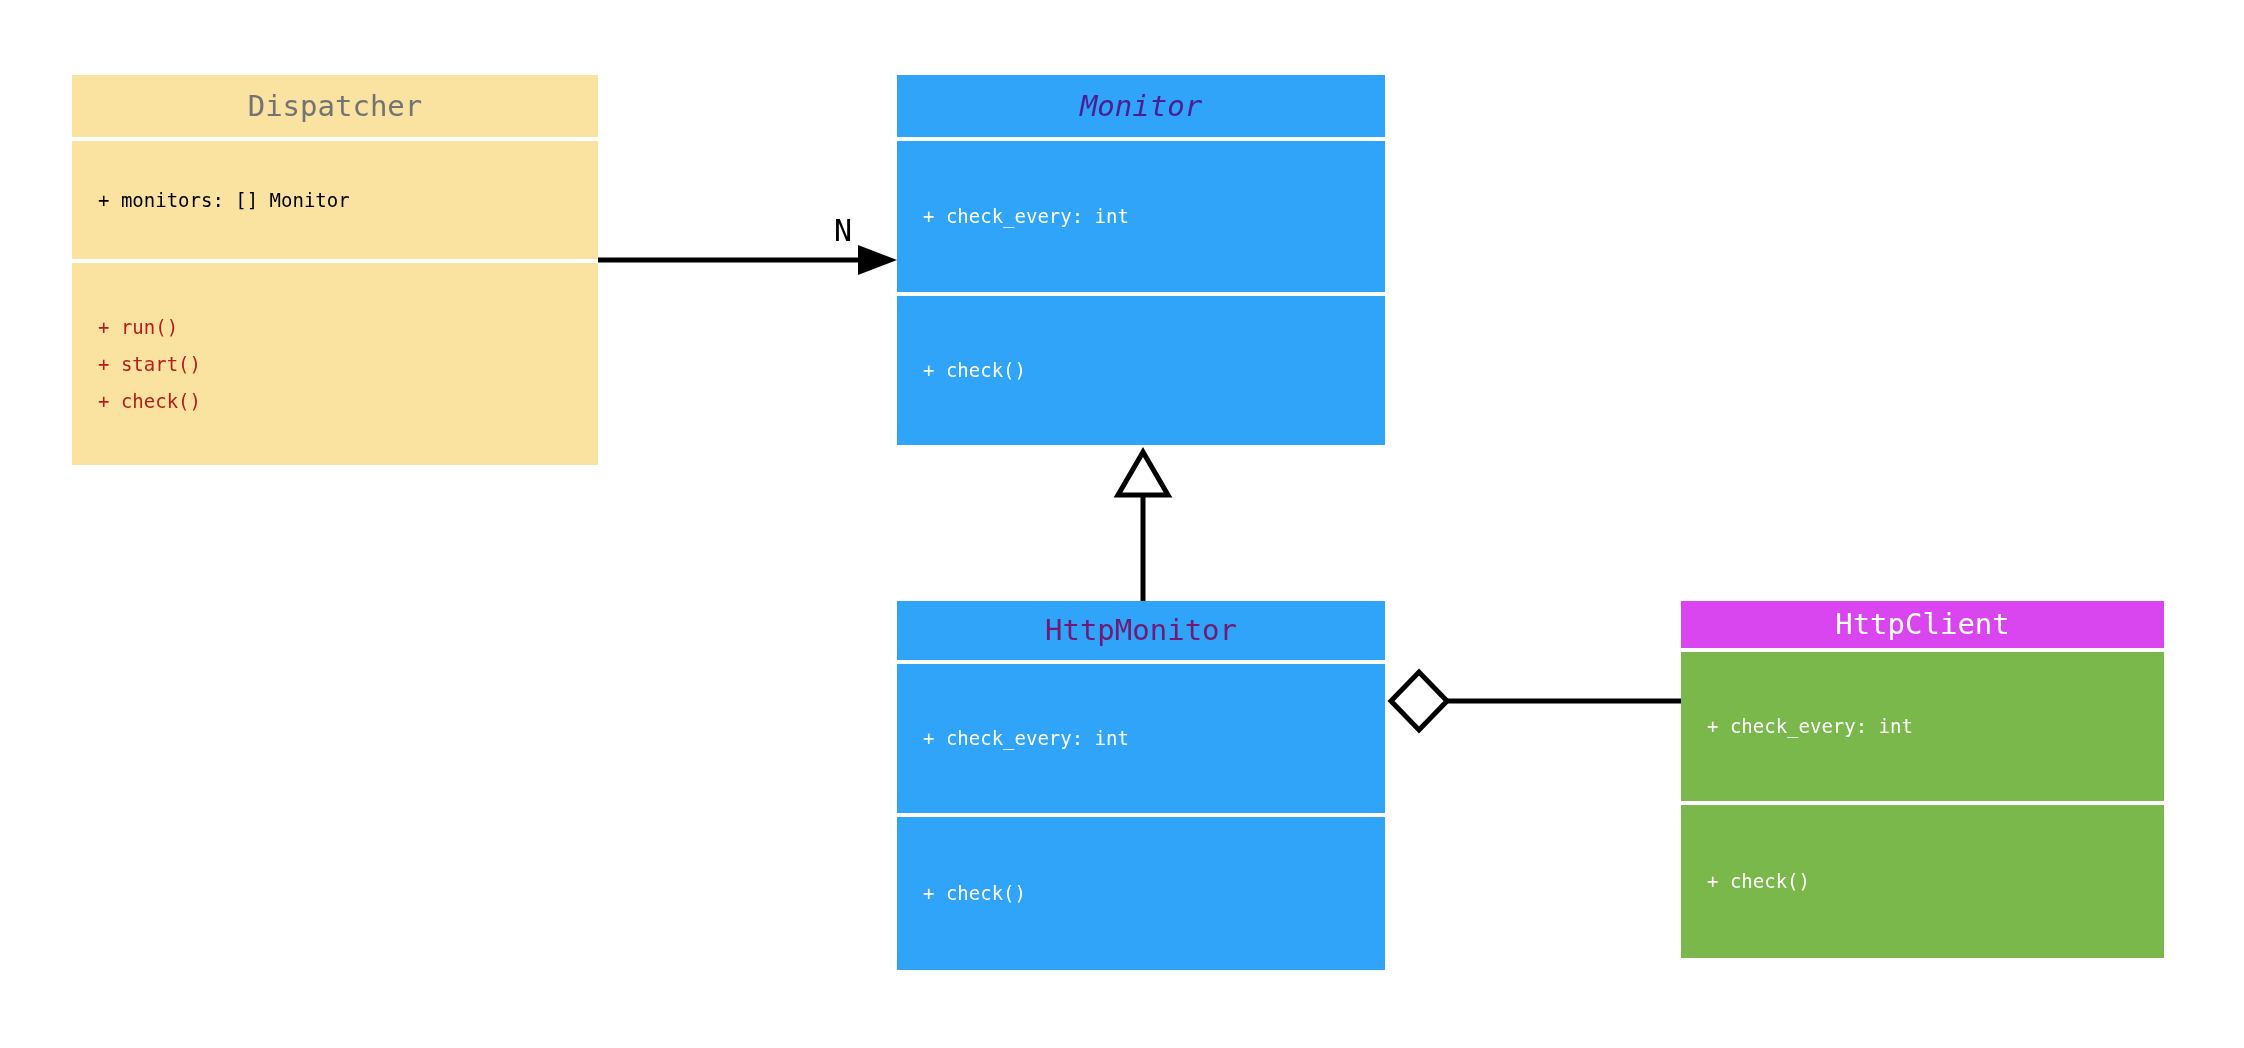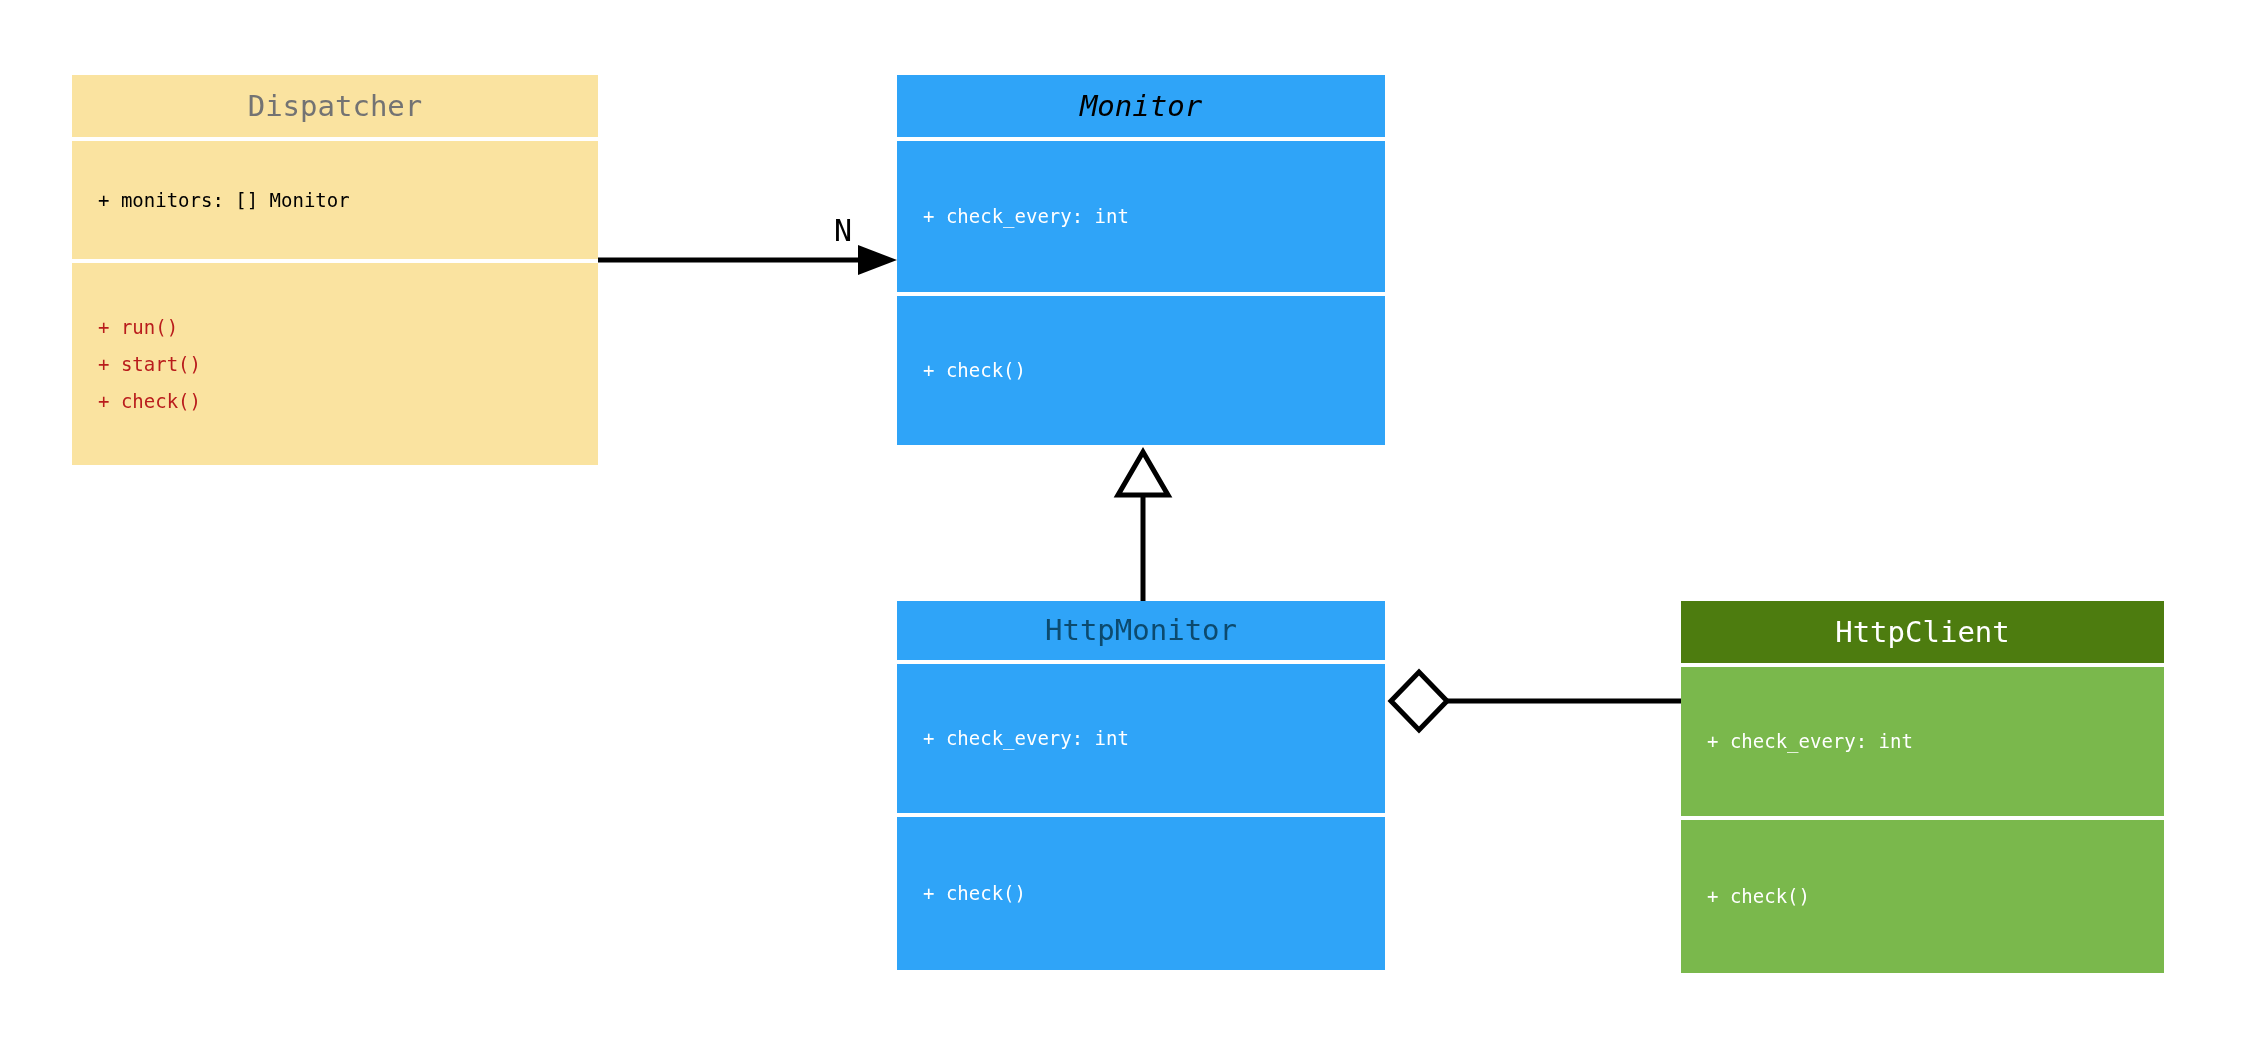--- a/index.html
+++ b/index.html
@@ -85,45 +85,45 @@
       <div class="member-line">+ monitors: [] Monitor</div>
     </div>
     <div class="sec body" style="height: 202px; background: rgb(250, 227, 160); color: #b91c1c;">
       <div class="member-line">+ run()</div>
       <div class="member-line">+ start()</div>
       <div class="member-line">+ check()</div>
     </div>
   </div>
 
   <div class="class-box" style="left:897px; top:75px; width:488px;">
-    <div class="sec header" style="height: 62px; background: rgb(47, 164, 248); color: #000000;">
+    <div class="sec header" style="height: 62px; background: rgb(47, 164, 248); color: #4c1d95;">
       <span class="title-text italic">Monitor</span>
     </div>
     <div class="sec body" style="height: 151px; background: rgb(47, 164, 248); color: rgb(255, 255, 255);">
       <div class="member-line">+ check_every: int</div>
     </div>
     <div class="sec body" style="height: 149px; background: rgb(47, 164, 248); color: rgb(255, 255, 255);">
       <div class="member-line">+ check()</div>
     </div>
   </div>
 
   <div class="class-box" style="left:897px; top:601px; width:488px;">
-    <div class="sec header" style="height: 59px; background: rgb(47, 164, 248); color: #0c4a6e;">
+    <div class="sec header" style="height: 59px; background: rgb(47, 164, 248); color: #701a75;">
       <span class="title-text">HttpMonitor</span>
     </div>
     <div class="sec body" style="height: 149px; background: rgb(47, 164, 248); color: rgb(255, 255, 255);">
       <div class="member-line">+ check_every: int</div>
     </div>
     <div class="sec body" style="height: 153px; background: rgb(47, 164, 248); color: rgb(255, 255, 255);">
       <div class="member-line">+ check()</div>
     </div>
   </div>
 
   <div class="class-box" style="left:1681px; top:601px; width:483px;">
-    <div class="sec header" style="height: 62px; background: #4d7c0f; color: rgb(255, 255, 255);">
+    <div class="sec header" style="height: 47px; background: #d946ef; color: rgb(255, 255, 255);">
       <span class="title-text">HttpClient</span>
     </div>
     <div class="sec body" style="height: 149px; background: rgb(122, 184, 76); color: rgb(255, 255, 255);">
       <div class="member-line">+ check_every: int</div>
     </div>
     <div class="sec body" style="height: 153px; background: rgb(122, 184, 76); color: rgb(255, 255, 255);">
       <div class="member-line">+ check()</div>
     </div>
   </div>
 

